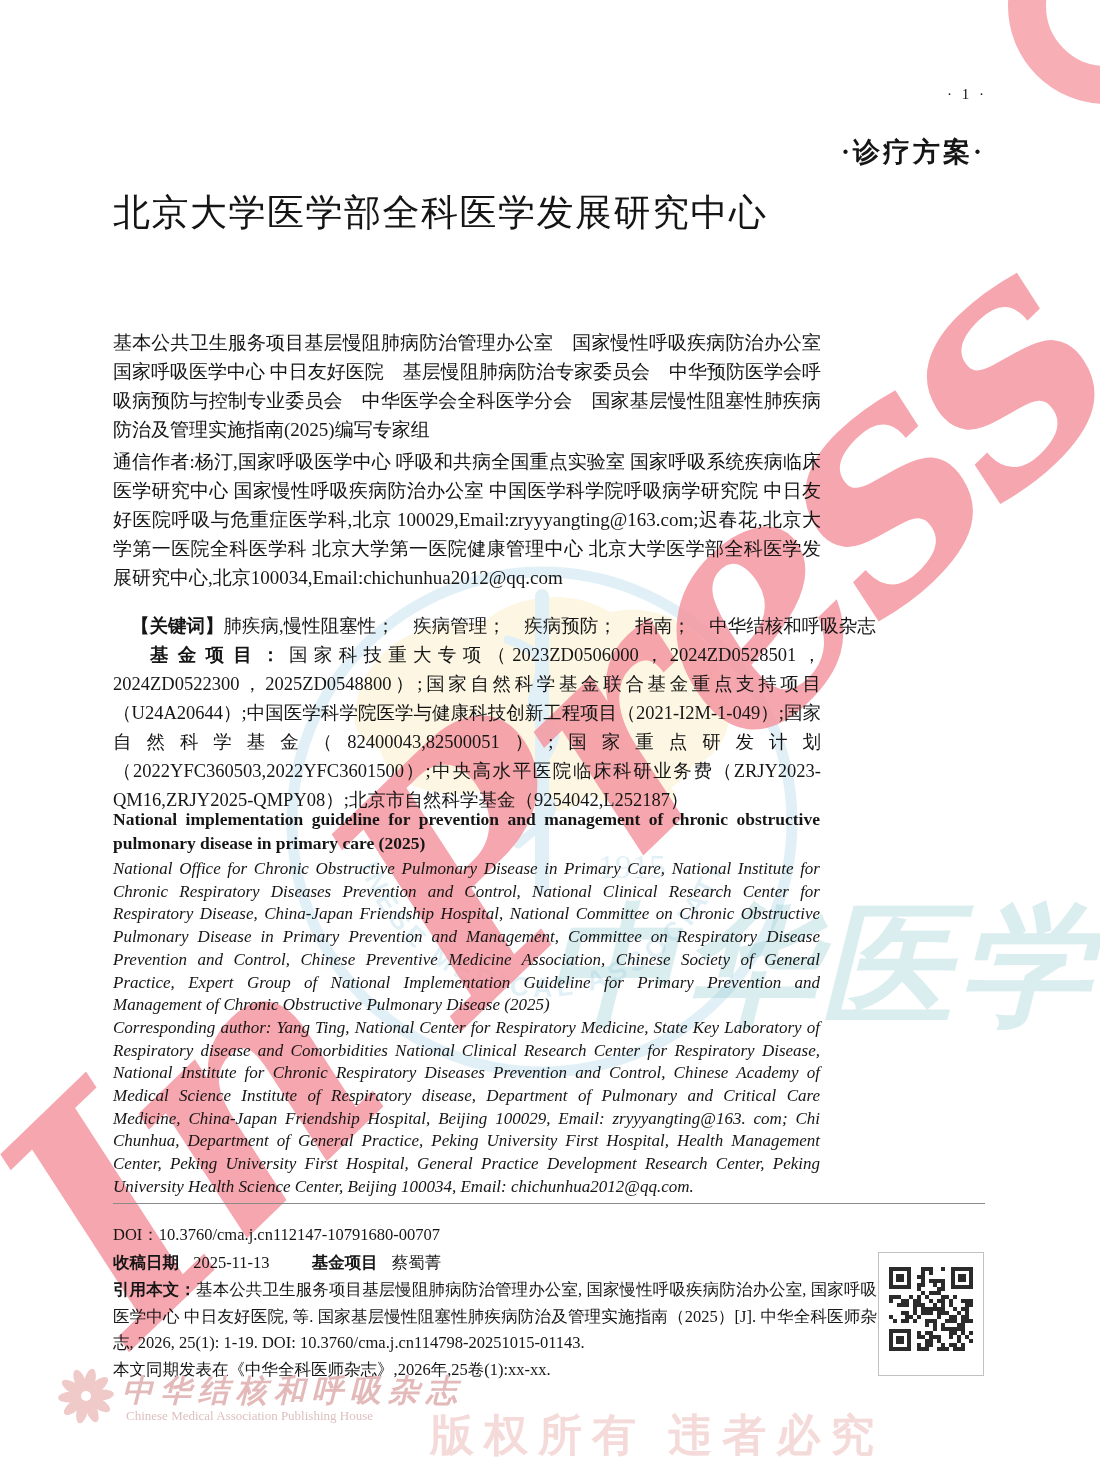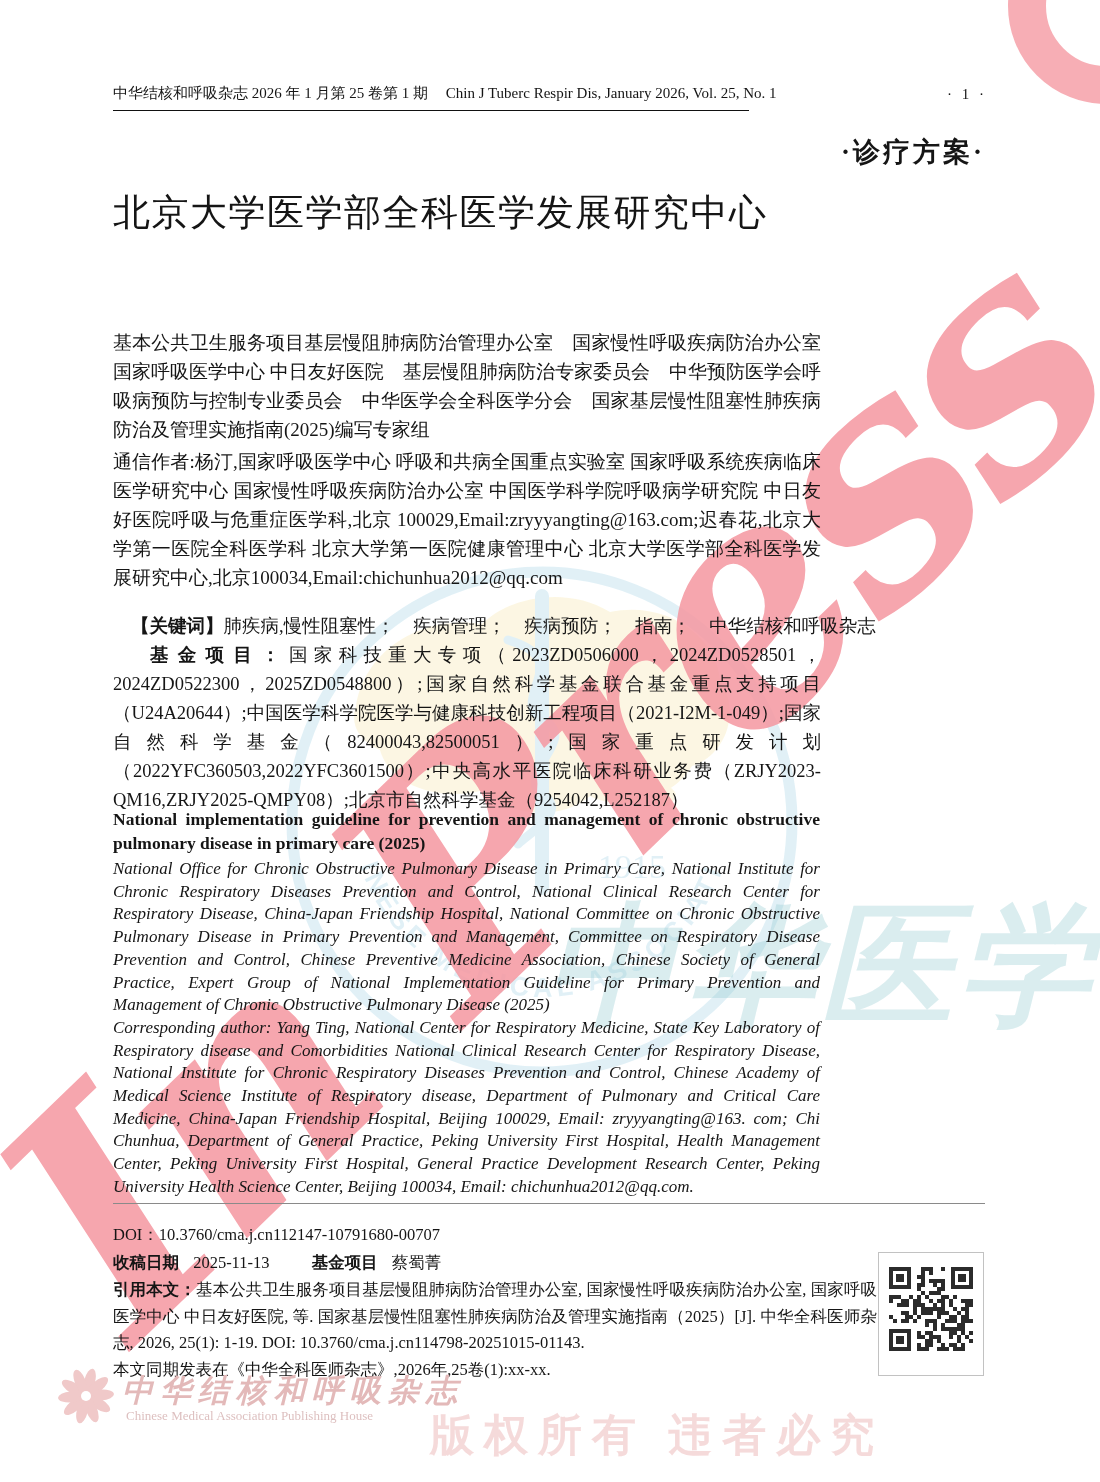--- a/index.html
+++ b/index.html
@@ -96,24 +96,20 @@
       <textPath href="#arcpath" startOffset="50%" text-anchor="middle">CHINESE MEDICAL ASSOCIATION</textPath>
     </text>
   </svg>
 
   <div class="wm wm-calligraphy">中华医学会</div>
   <div class="wm wm-inpress">In Press</div>
   <div class="wm wm-corner"></div>
   <div class="wm wm-copyright">版权所有 违者必究</div>
 
   <div class="jheader">
-    <span class="jline">
-      <span>中华结核和呼吸杂志 2026 年 1 月第 25 卷第 1 期</span>
-      <span class="en">Chin J Tuberc Respir Dis, January 2026, Vol. 25, No. 1</span>
-    </span>
     <span class="pagenum">· 1 ·</span>
   </div>
 
   <div class="section-label">·诊疗方案·</div>
 
   <div class="article-title">
     <div>北京大学医学部全科医学发展研究中心</div>
   </div>
 
   <div class="cnblock affil">基本公共卫生服务项目基层慢阻肺病防治管理办公室　国家慢性呼吸疾病防治办公室 国家呼吸医学中心 中日友好医院　基层慢阻肺病防治专家委员会　中华预防医学会呼吸病预防与控制专业委员会　中华医学会全科医学分会　国家基层慢性阻塞性肺疾病防治及管理实施指南(2025)编写专家组</div>

